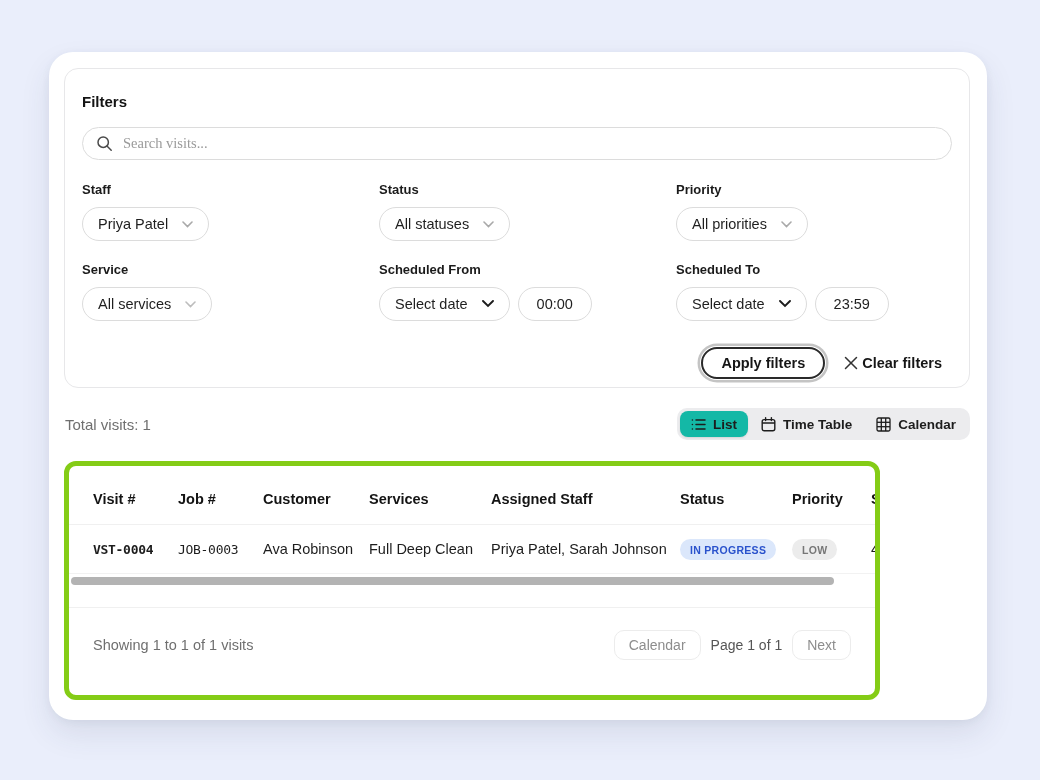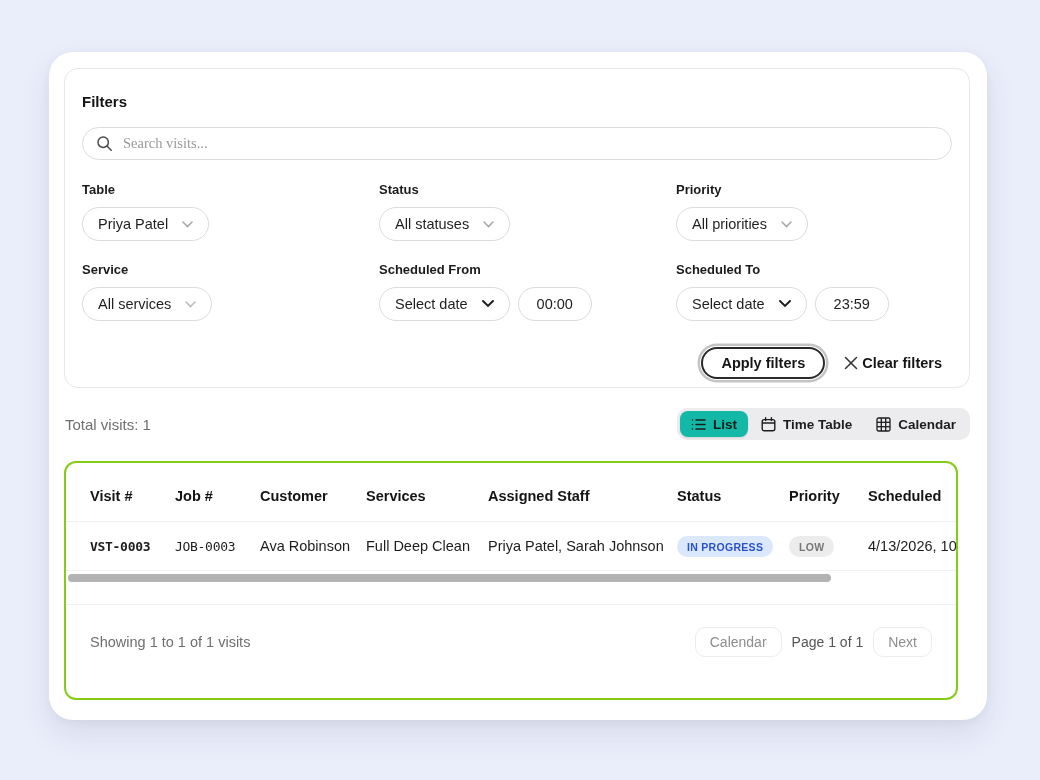--- a/index.html
+++ b/index.html
@@ -74,22 +74,22 @@
   }
   .view-item {
     display:flex; align-items:center; gap:7px; height:26px; padding:0 11px;
     border-radius:8px; font-size:13.5px; font-weight:600; color:#1d1d1d;
     cursor:pointer; background:transparent; border:none; font-family:inherit;
   }
   .view-item.active { background:#14b8a6; box-shadow:0 1px 2px rgba(0,0,0,.10); }
 
   
   .table-card {
-    position:absolute; left:15px; top:409px; width:894px; height:239px;
-    background:#fff; border:2px solid #84cc16; border-radius:12px;
+    position:absolute; left:15px; top:409px; width:816px; height:239px;
+    background:#fff; border:5px solid #84cc16; border-radius:12px;
     overflow:hidden; display:flex; flex-direction:column;
   }
   .scroll-clip { overflow:hidden; }
   .t-row {
     display:grid; width:max-content;
     grid-template-columns:85px 85px 106px 122px 189px 112px 79px 170px;
     padding-left:24px; align-items:center;
   }
   .t-head { height:59px; border-bottom:1px solid #f0f0f0; padding-top:8px; }
   .t-head .t-cell { font-size:14.5px; font-weight:700; color:#141414; }
@@ -128,21 +128,21 @@
     <div class="search-bar">
       <svg width="17" height="17" viewBox="0 0 17 17" fill="none" stroke="#4a4a4a" stroke-width="1.5" stroke-linecap="round">
         <circle cx="7.2" cy="7.2" r="5.2"></circle>
         <line x1="11.2" y1="11.2" x2="15.2" y2="15.2"></line>
       </svg>
       <input type="text" placeholder="Search visits..." style="">
     </div>
 
     <div class="field-grid">
       <div>
-        <div class="field-label">Table</div>
+        <div class="field-label">Staff</div>
         <div class="control-row">
           <div class="select-pill">
             <span>Priya Patel</span>
             <svg class="chev" width="11" height="7" viewBox="0 0 11 7" fill="none" stroke="#a9a9a9" stroke-width="1.6" stroke-linecap="round">
                 <polyline points="1,1 5.5,5.5 10,1"></polyline>
               </svg>
           </div>
         </div>
       </div>
       <div>
@@ -266,21 +266,21 @@
         <div class="t-cell">Visit #</div>
         <div class="t-cell">Job #</div>
         <div class="t-cell">Customer</div>
         <div class="t-cell">Services</div>
         <div class="t-cell">Assigned Staff</div>
         <div class="t-cell">Status</div>
         <div class="t-cell">Priority</div>
         <div class="t-cell">Scheduled</div>
       </div>
       <div class="t-row t-data">
-        <div class="t-cell mono mono-bold">VST-0003</div>
+        <div class="t-cell mono mono-bold">VST-0004</div>
         <div class="t-cell mono">JOB-0003</div>
         <div class="t-cell">Ava Robinson</div>
         <div class="t-cell">Full Deep Clean</div>
         <div class="t-cell">Priya Patel, Sarah Johnson</div>
         <div class="t-cell">
           <span class="badge" style="background-color: rgb(219, 231, 251); color: rgb(42, 82, 204);">IN PROGRESS</span>
         </div>
         <div class="t-cell">
           <span class="badge" style="background-color: rgb(236, 236, 236); color: rgb(118, 118, 118);">LOW</span>
         </div>

